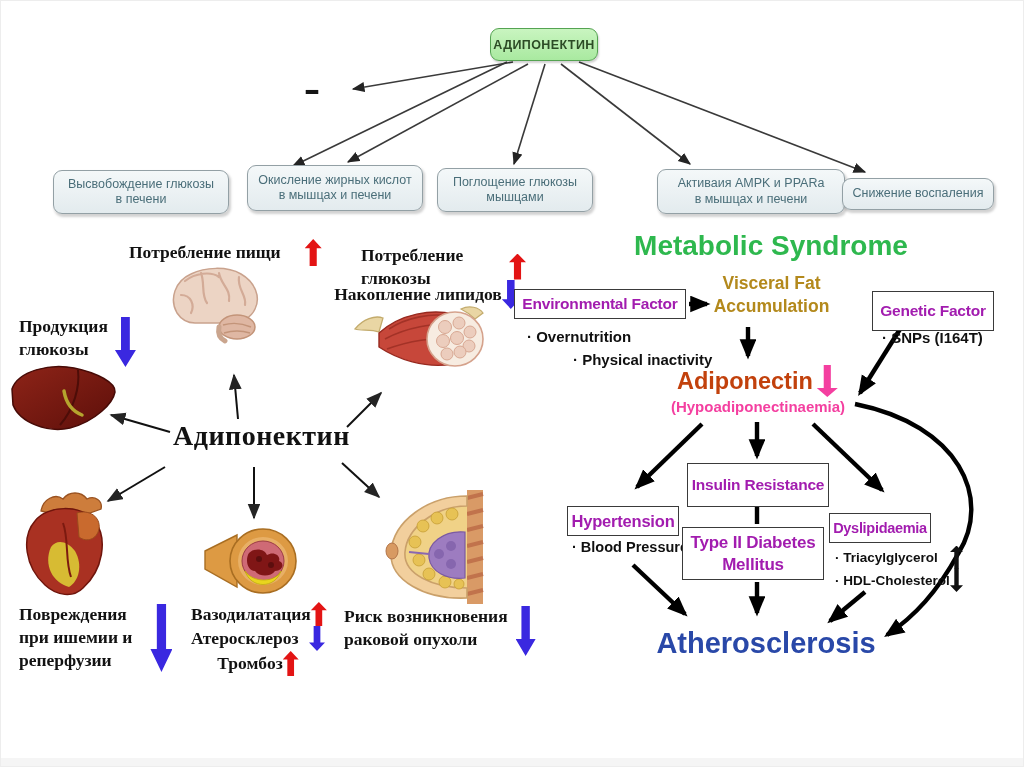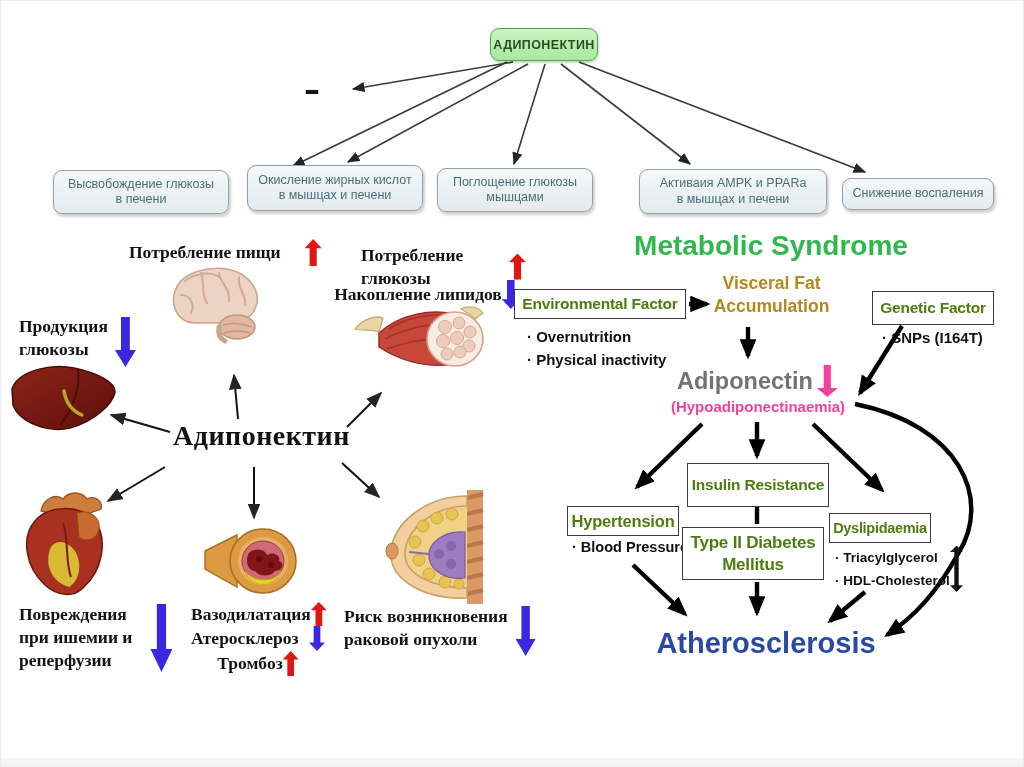--- a/index.html
+++ b/index.html
@@ -28,21 +28,21 @@
   .arr.up{clip-path:polygon(50% 0%,100% 34%,71% 34%,71% 100%,29% 100%,29% 34%,0% 34%);}
   .arr.down{clip-path:polygon(50% 100%,100% 66%,71% 66%,71% 0%,29% 0%,29% 66%,0% 66%);}
   .arr.narrow.up{clip-path:polygon(50% 0%,100% 28%,67% 28%,67% 100%,33% 100%,33% 28%,0% 28%);}
   .arr.narrow.down{clip-path:polygon(50% 100%,100% 72%,67% 72%,67% 0%,33% 0%,33% 72%,0% 72%);}
   .arr.red{background:#e31414;}
   .arr.blue{background:#3a28e0;}
   .arr.black{background:#101010;}
   .arr.pink{background:#f43fa0;}
   
   .fbox{background:#fff;border:1.7px solid #3a3a3a;display:flex;align-items:center;justify-content:center;
-        text-align:center;font-weight:bold;color:#4d7c0f;letter-spacing:-0.2px;z-index:2;
+        text-align:center;font-weight:bold;color:#a21caf;letter-spacing:-0.2px;z-index:2;
         box-sizing:border-box;white-space:pre-line;}
   .bullet{font-weight:bold;color:#101010;}
   svg.connectors{position:absolute;left:0;top:0;z-index:1;pointer-events:none;}
   .organ{z-index:2;}
   .bottom-edge{left:0;top:757px;width:1024px;height:10px;background:#f5f5f5;}
 </style>
 </head>
 <body>
 
 <div class="stage">
@@ -92,21 +92,21 @@
 
   <div class="abs rootbox">АДИПОНЕКТИН</div>
   <div class="abs minus">–</div>
 
   <div class="abs tbox" style="left:52px;top:169px;width:176px;height:44px;">Высвобождение глюкозы
 в печени</div>
   <div class="abs tbox" style="left:246px;top:164px;width:176px;height:46px;">Окисление жирных кислот
 в мышцах и печени</div>
   <div class="abs tbox" style="left:436px;top:167px;width:156px;height:44px;">Поглощение глюкозы
 мышцами</div>
-  <div class="abs tbox" style="left:638px;top:168px;width:188px;height:45px;">Активаия AMPK и PPARa
+  <div class="abs tbox" style="left:656px;top:168px;width:188px;height:45px;">Активаия AMPK и PPARa
 в мышцах и печени</div>
   <div class="abs tbox" style="left:841px;top:177px;width:152px;height:32px;">Снижение воспаления</div>
 
   <div class="abs fxrow" style="left:128px;top:238px;gap:24px;z-index:2;justify-content:flex-end;">
     <span class="serif lbl">Потребление пищи</span>
     <span class="arr up red" style="width:17px;height:27px;"></span>
   </div>
 
   <div class="abs" style="left:327px;top:252px;width:198px;z-index:2;">
     <div class="fxrow" style="justify-content:space-between;height:27px;margin-left:33px;">
@@ -236,28 +236,28 @@
   </svg>
 
   <div class="abs" style="left:615px;top:229px;width:310px;text-align:center;font-size:28px;font-weight:bold;color:#2eb84e;z-index:2;">Metabolic Syndrome</div>
 
   <div class="abs prewrap" style="left:688px;top:271px;width:165px;text-align:center;font-size:17.5px;line-height:23px;font-weight:bold;color:#b3891c;z-index:2;">Visceral Fat
 Accumulation</div>
 
   <div class="abs fbox" style="left:513px;top:288px;width:172px;height:30px;font-size:15.5px;">Environmental Factor</div>
   <div class="abs" style="left:526px;top:325px;z-index:2;">
     <div class="bullet" style="font-size:15px;line-height:22.5px;">· Overnutrition</div>
-    <div class="bullet" style="font-size:15px;line-height:22.5px;">· Physical inactivity</div>
-  </div>
-
-  <div class="abs fbox" style="left:871px;top:290px;width:122px;height:34px;font-size:15.5px;">Genetic Factor</div>
+    <div class="bullet" style="font-size:15px;line-height:22.5px;margin-left:46px;">· Physical inactivity</div>
+  </div>
+
+  <div class="abs fbox" style="left:871px;top:290px;width:122px;height:40px;font-size:15.5px;">Genetic Factor</div>
   <div class="abs bullet" style="left:881px;top:328px;font-size:15px;z-index:2;">· SNPs (I164T)</div>
 
   <div class="abs fxrow" style="left:676px;top:364px;gap:4px;z-index:2;">
-    <span style="font-size:23.5px;font-weight:bold;color:#737373;">Adiponectin</span>
+    <span style="font-size:23.5px;font-weight:bold;color:#c2410c;">Adiponectin</span>
     <span class="arr narrow down pink" style="width:21px;height:32px;"></span>
   </div>
   <div class="abs" style="left:662px;top:397px;width:190px;text-align:center;font-size:15px;font-weight:bold;color:#f43fa0;z-index:2;">(Hypoadiponectinaemia)</div>
 
   <div class="abs fbox" style="left:686px;top:462px;width:142px;height:44px;font-size:15.5px;">Insulin Resistance</div>
 
   <div class="abs fbox" style="left:566px;top:505px;width:112px;height:30px;font-size:16.5px;">Hypertension</div>
   <div class="abs fxrow" style="left:571px;top:532px;gap:7px;z-index:2;">
     <span class="bullet" style="font-size:14.5px;">· Blood Pressure</span>
     <span class="arr narrow up black" style="width:15px;height:28px;"></span>

